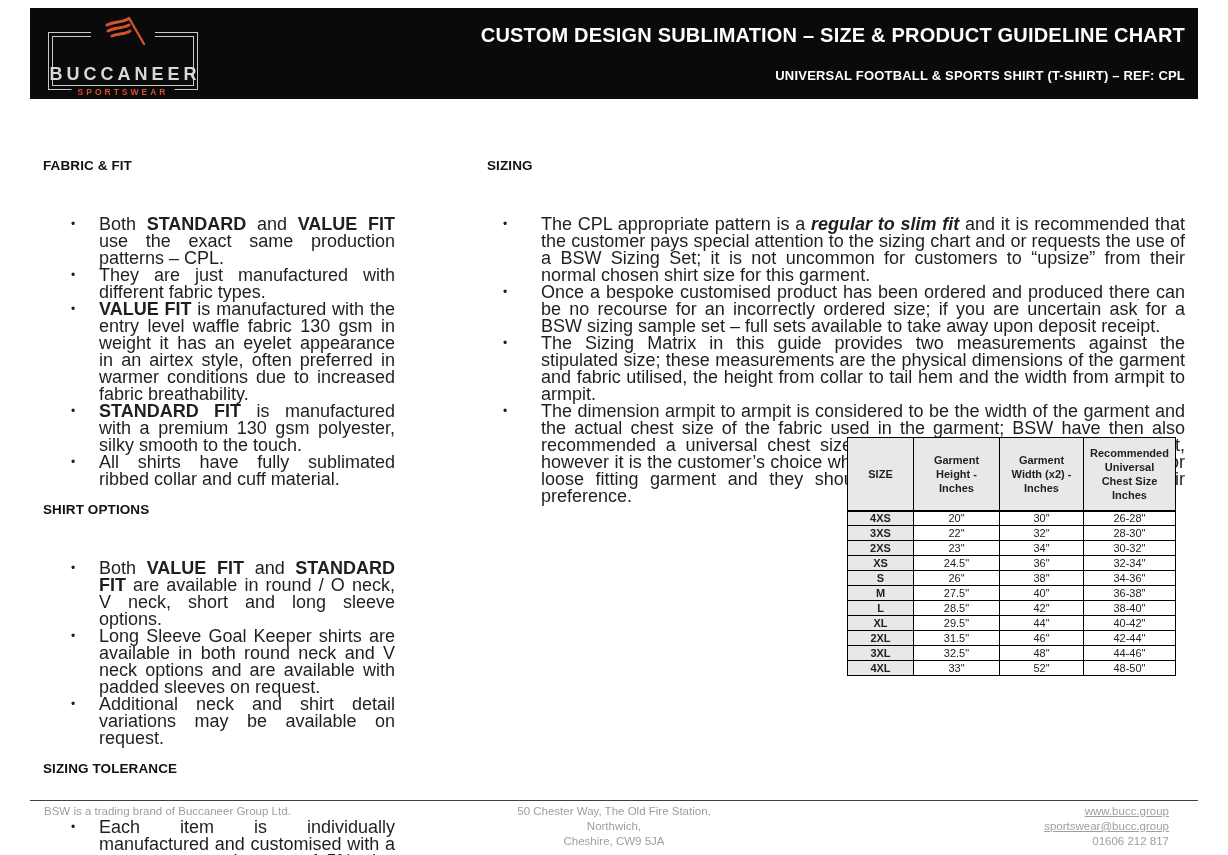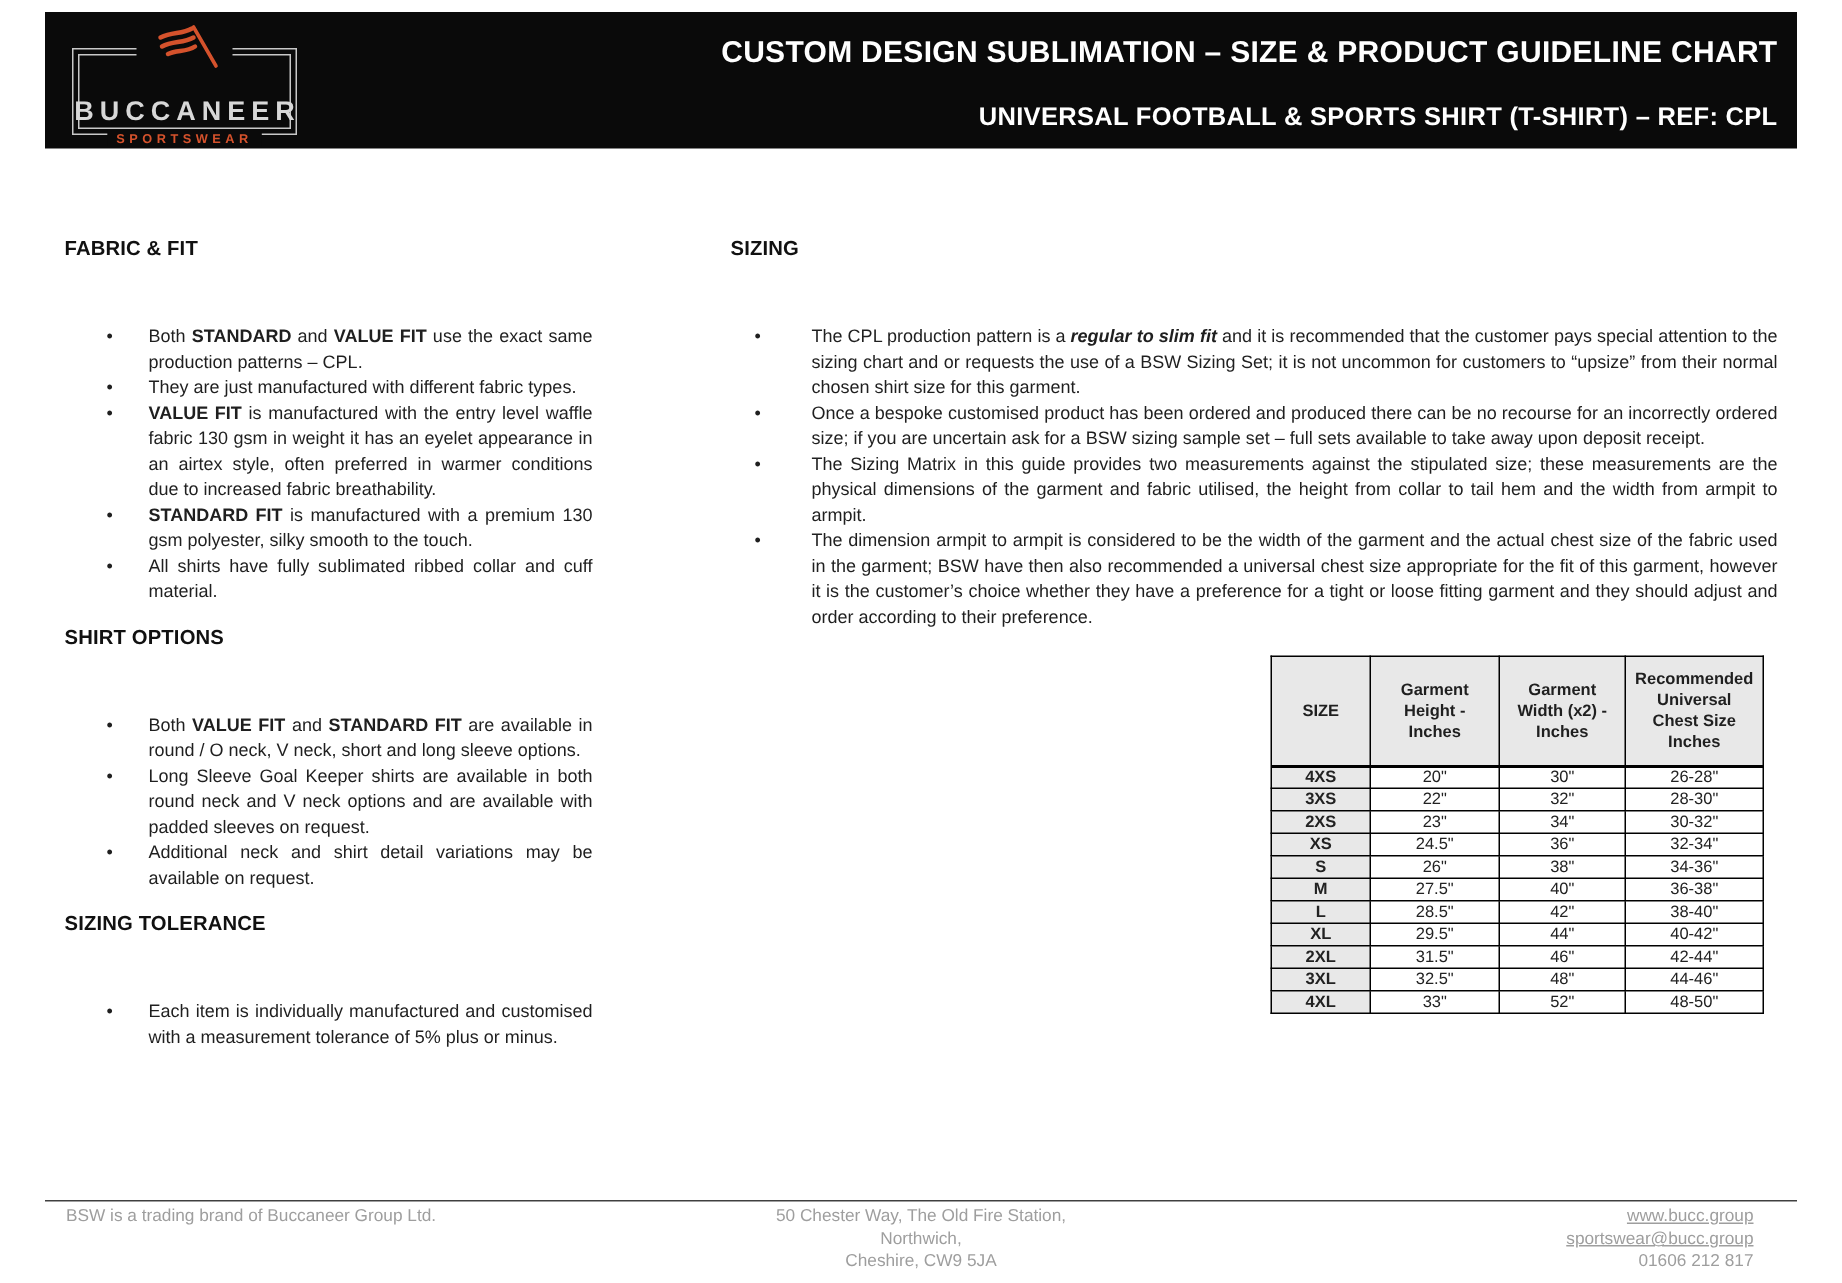--- a/index.html
+++ b/index.html
@@ -18,28 +18,28 @@
   
   .header-bar{position:absolute;left:30px;top:8px;width:1168px;height:91px;background:var(--header-bg);}
   .logo{position:absolute;left:18px;top:10px;width:150px;height:76px;}
   .logo-frame{position:absolute;left:0;right:0;top:14px;bottom:4px;border:1px solid #c8c8c8;padding:3px;}
   .logo-frame-inner{border:1px solid #c8c8c8;height:100%;display:flex;align-items:flex-end;justify-content:center;}
   .logo-brand{color:#d8d8d8;font-weight:bold;font-size:18px;letter-spacing:4px;padding-left:4px;white-space:nowrap;}
   .logo-flag{position:absolute;top:-3px;left:50%;transform:translateX(-50%);background:var(--header-bg);padding:0 5px;line-height:0;}
   .logo-sub{position:absolute;bottom:-3px;left:50%;transform:translateX(-50%);background:var(--header-bg);padding:0 6px;color:var(--brand-orange);font-size:8.5px;font-weight:bold;letter-spacing:3px;white-space:nowrap;}
   .titles{position:absolute;right:13px;top:16px;text-align:right;color:#fff;font-weight:bold;}
   .title-1{font-size:20px;letter-spacing:.2px;}
-  .title-2{font-size:17px;margin-top:21px;letter-spacing:.2px;}
+  .title-2{font-size:13px;margin-top:21px;letter-spacing:.2px;}
 
   
   .col-left{position:absolute;left:43px;top:158px;width:352px;}
   .col-right{position:absolute;left:487px;top:158px;width:698px;}
   .doc-section{margin-bottom:14px;}
   .doc-heading{font-size:13.5px;font-weight:bold;color:#111;margin-bottom:3px;letter-spacing:.1px;}
-  ul.bullets{list-style:none;font-size:12px;line-height:17px;text-align:justify;margin-top:43px;}
+  ul.bullets{list-style:none;font-size:18px;line-height:17px;text-align:justify;margin-top:43px;}
   ul.bullets li{position:relative;padding-left:56px;}
   .col-right ul.bullets li{padding-left:54px;}
   ul.bullets li::before{content:"\2022";position:absolute;left:28px;top:0;font-size:12px;}
   .col-right ul.bullets li::before{left:16px;}
   ul.bullets .b{font-weight:bold;}
   ul.bullets .i{font-style:italic;}
 
   
   .tshirt-fig{position:absolute;left:518px;top:410px;width:246px;height:298px;}
 
@@ -115,21 +115,21 @@
       <ul class="bullets">
           <li><span>Each item is individually manufactured and customised with a measurement tolerance of 5% plus or minus.</span></li>
         </ul>
     </div>
   </div>
 
   <div class="col-right">
     <div class="doc-section">
       <div class="doc-heading">SIZING</div>
       <ul class="bullets">
-          <li><span>The CPL production pattern is a </span><span class="b i">regular to slim fit</span><span> and it is recommended that the customer pays special attention to the sizing chart and or requests the use of a BSW Sizing Set; it is not uncommon for customers to “upsize” from their normal chosen shirt size for this garment.</span></li>
+          <li><span>The CPL appropriate pattern is a </span><span class="b i">regular to slim fit</span><span> and it is recommended that the customer pays special attention to the sizing chart and or requests the use of a BSW Sizing Set; it is not uncommon for customers to “upsize” from their normal chosen shirt size for this garment.</span></li>
           <li><span>Once a bespoke customised product has been ordered and produced there can be no recourse for an incorrectly ordered size; if you are uncertain ask for a BSW sizing sample set – full sets available to take away upon deposit receipt.</span></li>
           <li><span>The Sizing Matrix in this guide provides two measurements against the stipulated size; these measurements are the physical dimensions of the garment and fabric utilised, the height from collar to tail hem and the width from armpit to armpit.</span></li>
           <li><span>The dimension armpit to armpit is considered to be the width of the garment and the actual chest size of the fabric used in the garment; BSW have then also recommended a universal chest size appropriate for the fit of this garment, however it is the customer’s choice whether they have a preference for a tight or loose fitting garment and they should adjust and order according to their preference.</span></li>
         </ul>
     </div>
   </div>
 
 
   <div class="table-wrap">
     <table class="size-table">

